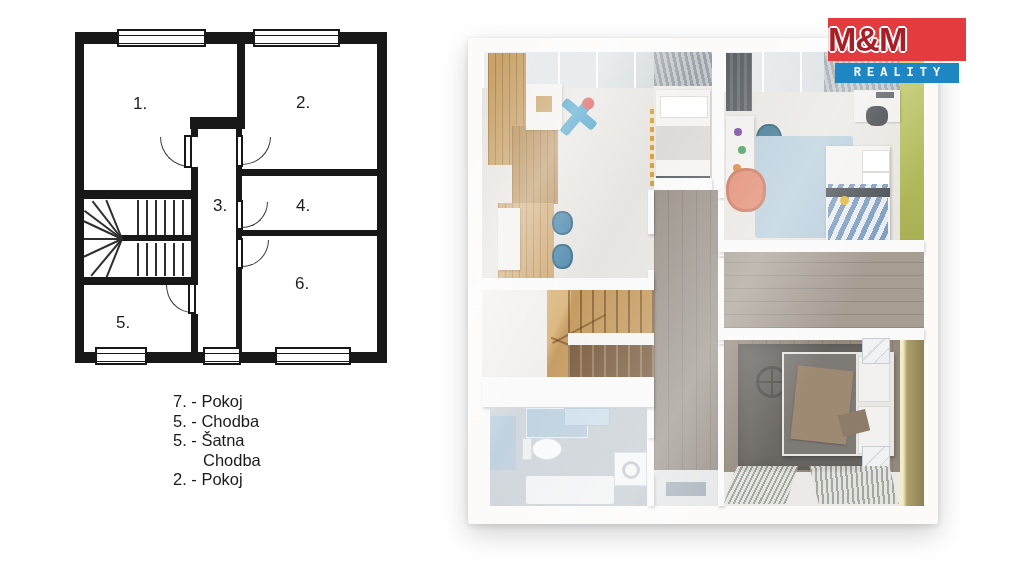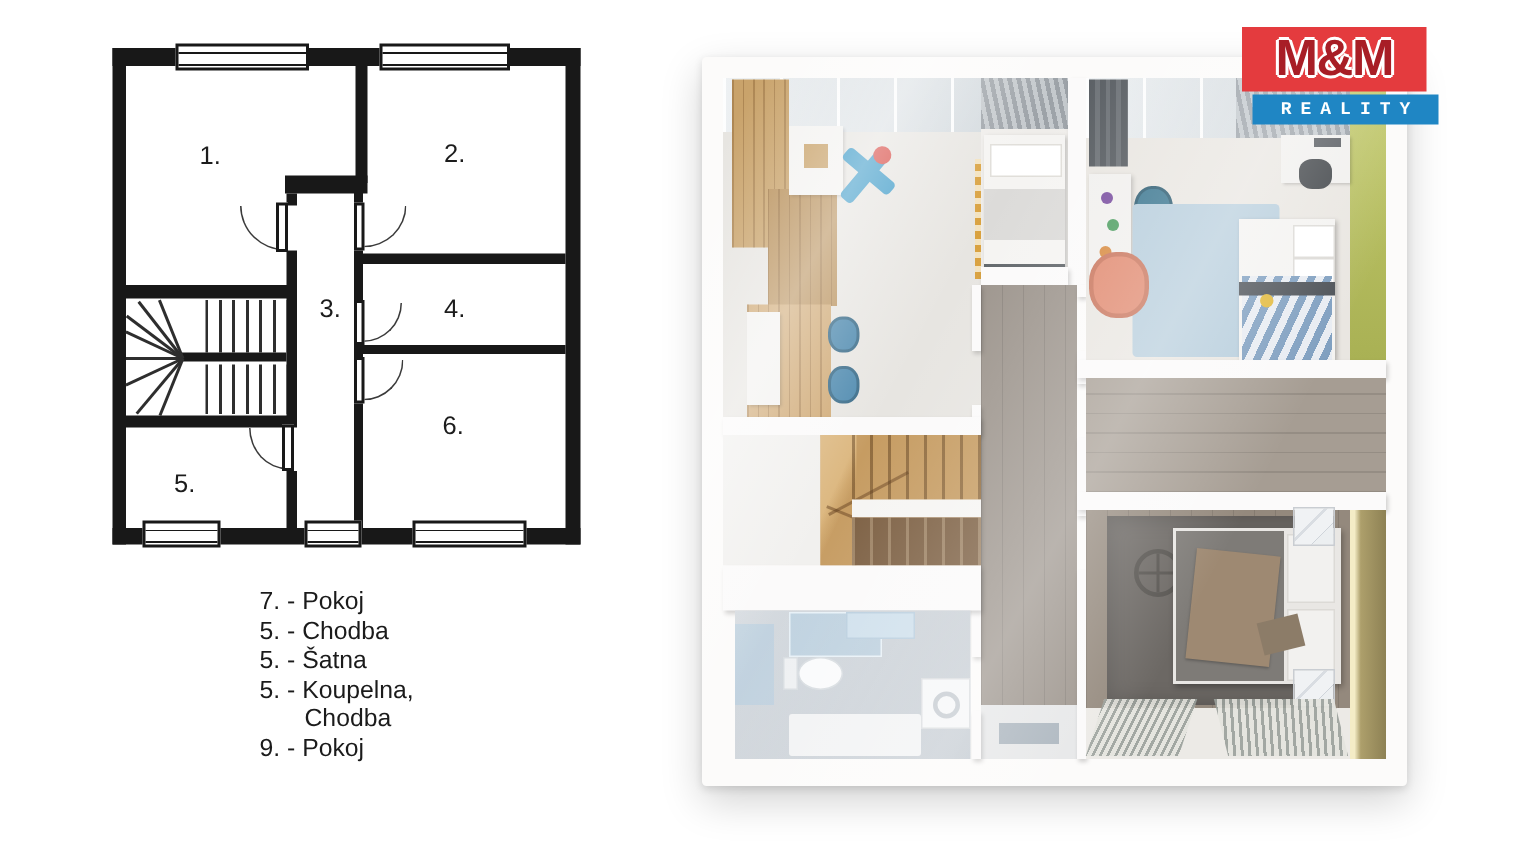--- a/index.html
+++ b/index.html
@@ -36,21 +36,21 @@
       repeating-linear-gradient(90deg,rgba(255,255,255,.9) 0 2px,transparent 2px 38px),
       linear-gradient(105deg,#eef1f3 0%,#d7dde1 60%,#cdd4d9 100%);}
   .curtain{background:repeating-linear-gradient(78deg,#8e959c 0 3px,#bcc2c7 3px 6px);opacity:.85;}
   .curtain6{background:repeating-linear-gradient(100deg,#9aa09b 0 2px,#e4e4de 2px 5px);opacity:.9;}
   .marble{background:linear-gradient(135deg,#f0f2f4 0 40%,#d9dde2 40% 45%,#f0f2f4 45% 70%,#cfd4da 70% 72%,#eceff1 72%);border:1px solid #c9cdd2;box-sizing:border-box;}
   #light3d{left:0;top:0;width:470px;height:486px;pointer-events:none;
      background:linear-gradient(118deg,rgba(255,255,255,0) 6%,rgba(255,255,255,.42) 20%,rgba(255,255,255,0) 34%,rgba(255,255,255,.30) 56%,rgba(255,255,255,0) 72%);}
 
   
   #logo{left:826px;top:17px;width:134px;height:66px;z-index:30;}
-  #logo-red{left:2px;top:1px;width:123px;height:43px;background:#e43b3e;display:flex;align-items:center;justify-content:center;}
+  #logo-red{left:2px;top:1px;width:138px;height:43px;background:#e43b3e;display:flex;align-items:center;}
   #logo-red span{font-weight:bold;font-size:34px;letter-spacing:-1px;color:#a81e26;
      text-shadow:-2px 0 0 #fff,2px 0 0 #fff,0 -2px 0 #fff,0 2px 0 #fff,-1px -1px 0 #fff,1px -1px 0 #fff,-1px 1px 0 #fff,1px 1px 0 #fff;}
   #logo-blue{left:9px;top:46px;width:124px;height:20px;background:#1f86c4;display:flex;align-items:center;justify-content:center;}
   #logo-blue span{font-weight:bold;font-size:12px;letter-spacing:6px;color:#fff;padding-left:6px;font-family:Liberation Mono, monospace;}
 </style>
 </head>
 <body>
 
 <div id="page">
 
@@ -111,23 +111,22 @@
     <span class="a rlabel" style="left:138px;top:164px">3.</span>
     <span class="a rlabel" style="left:221px;top:164px">4.</span>
     <span class="a rlabel" style="left:41px;top:281px">5.</span>
     <span class="a rlabel" style="left:220px;top:242px">6.</span>
   </div>
 
   <div id="legend" class="a">
     <div>7. - Pokoj</div>
     <div>5. - Chodba</div>
     <div>5. - Šatna</div>
-    <div>5. - Koupelna,</div>
     <div class="indent">Chodba</div>
-    <div>9. - Pokoj</div>
+    <div>2. - Pokoj</div>
   </div>
 
   <div id="plan3d" class="a">
 
     <div class="a" style="left:14px;top:14px;width:172px;height:238px;background:#e7e5e1"></div>
     <div class="a glass" style="left:14px;top:14px;width:230px;height:36px"></div>
     <div class="a" style="left:186px;top:14px;width:58px;height:138px;background:#efedea"></div>
     <div class="a curtain" style="left:186px;top:14px;width:58px;height:34px"></div>
     <div class="a woodgrain" style="left:20px;top:15px;width:38px;height:112px;background-color:#c9a36b"></div>
     <div class="a woodgrain" style="left:44px;top:88px;width:46px;height:78px;background-color:#b8905a"></div>

